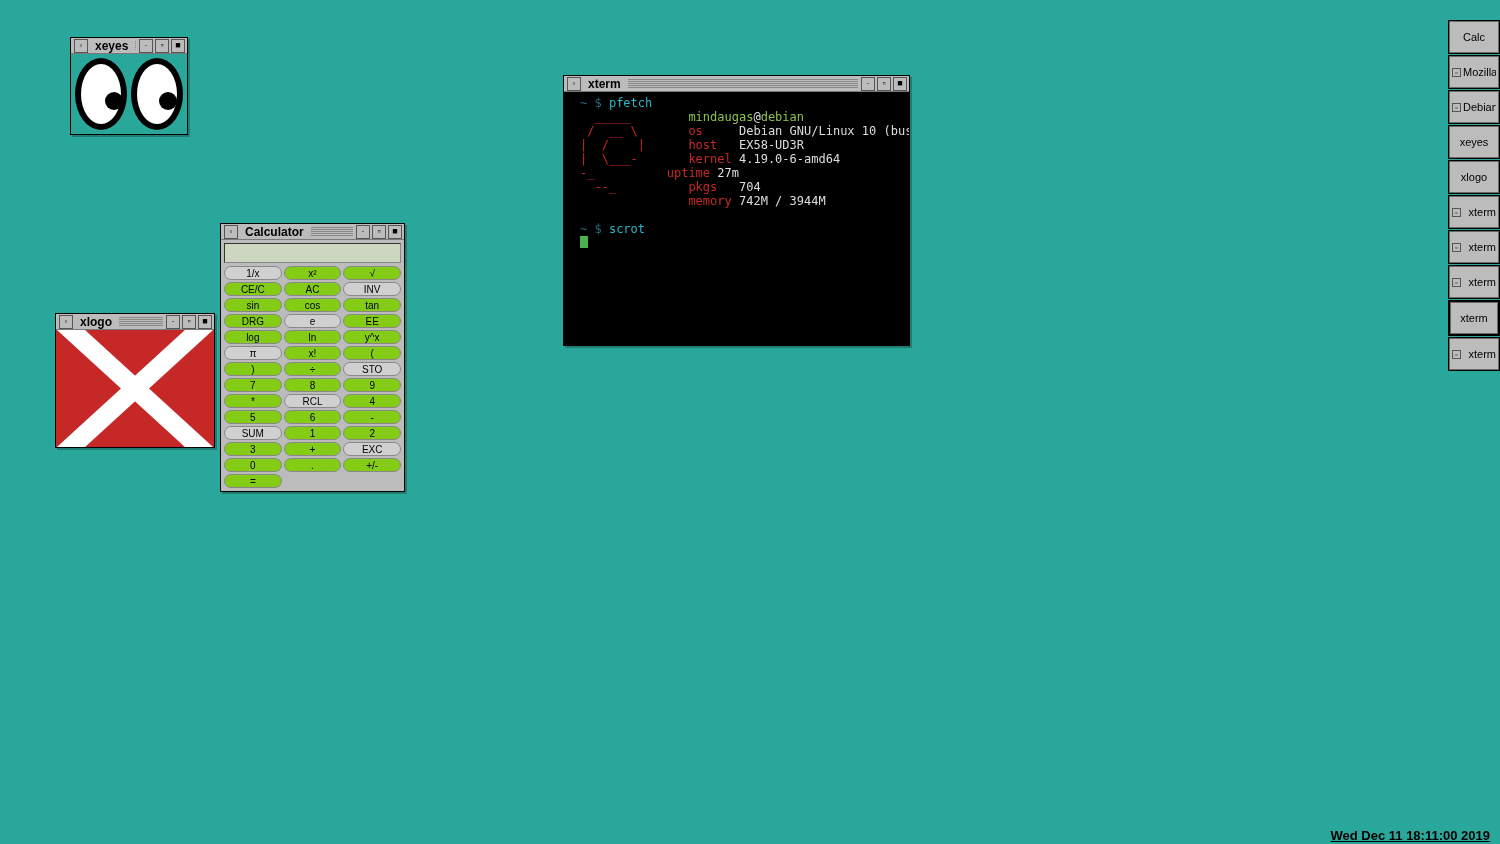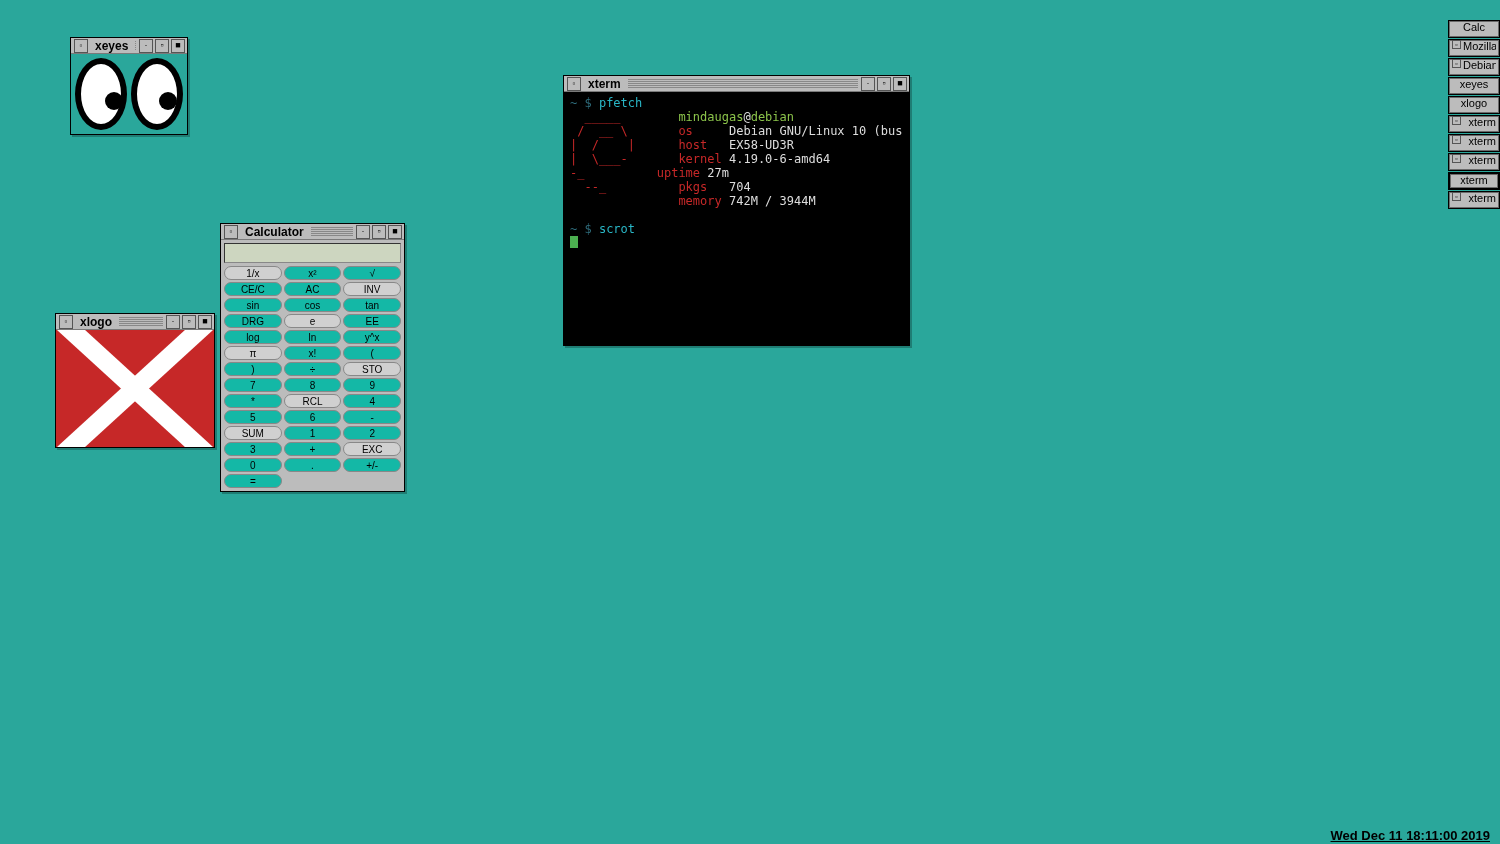--- a/index.html
+++ b/index.html
@@ -67,45 +67,45 @@
 
   
   #calc { left:220px; top:223px; width:185px;}
   .calc-body{ padding:3px; background:#bcbcbc;}
   .calc-display{
     height:20px;background:#cdd6c0;border:1px inset #888;margin-bottom:3px;
     text-align:right;padding:2px 4px;font:11px monospace;color:#333;
   }
   .calc-grid{display:grid;grid-template-columns:repeat(3,1fr);gap:2px;}
   .cbtn{
-    height:14px;border:1px solid #888;border-radius:7px;background:#14b8a6;
+    height:14px;border:1px solid #888;border-radius:7px;background:#84cc16;
     font:10px "Helvetica",sans-serif;display:flex;align-items:center;justify-content:center;
     cursor:pointer;
   }
   .cbtn.mem{background:#d0d0d0;}
 
   
   #xterm { left:563px; top:75px; width:347px;}
   .term-body{
-    background:#000;padding:4px 6px;font:12px "DejaVu Sans Mono",monospace;
+    background:#000;padding:4px 16px;font:12px "DejaVu Sans Mono",monospace;
     height:253px;white-space:pre;overflow:hidden;line-height:14px;
   } .t-lime{color:#8bc34a;}
   .t-red{color:#c62828;} .t-white{color:#ddd;} .t-cyan{color:#29b6c6;}
   .t-prompt{color:#2e6b7a;}
   .cursor{display:inline-block;width:8px;height:12px;background:#4caf50;}
 
   
   .tasklist{
     position:absolute; right:0; top:20px; width:52px;
     display:flex;flex-direction:column;gap:1px;
   }
   .taskbtn{
     height:18px;border:1px solid #000;background:#bcbcbc;
-    font:11px "Helvetica",sans-serif;display:flex;align-items:flex-start;
-    padding:0 3px;gap:2px;cursor:pointer;
+    font:11px "Helvetica",sans-serif;display:flex;align-items:center;
+    padding:16px 3px;gap:2px;cursor:pointer;
     box-shadow:0 0 0 1px #6a6a6a inset;
   }
   .taskbtn.selected{border:2px solid #000;}
   .taskbtn .ico{width:9px;height:9px;border:1px solid #555;flex:0 0 auto;display:flex;align-items:center;justify-content:center;font-size:7px;}
   .taskbtn .lbl{flex:1;overflow:hidden;text-overflow:clip;white-space:nowrap;text-align:right;}
   .taskbtn.noico .lbl{text-align:center;width:100%;}
 
   
   .clock{
     position:absolute;right:10px;bottom:1px;

